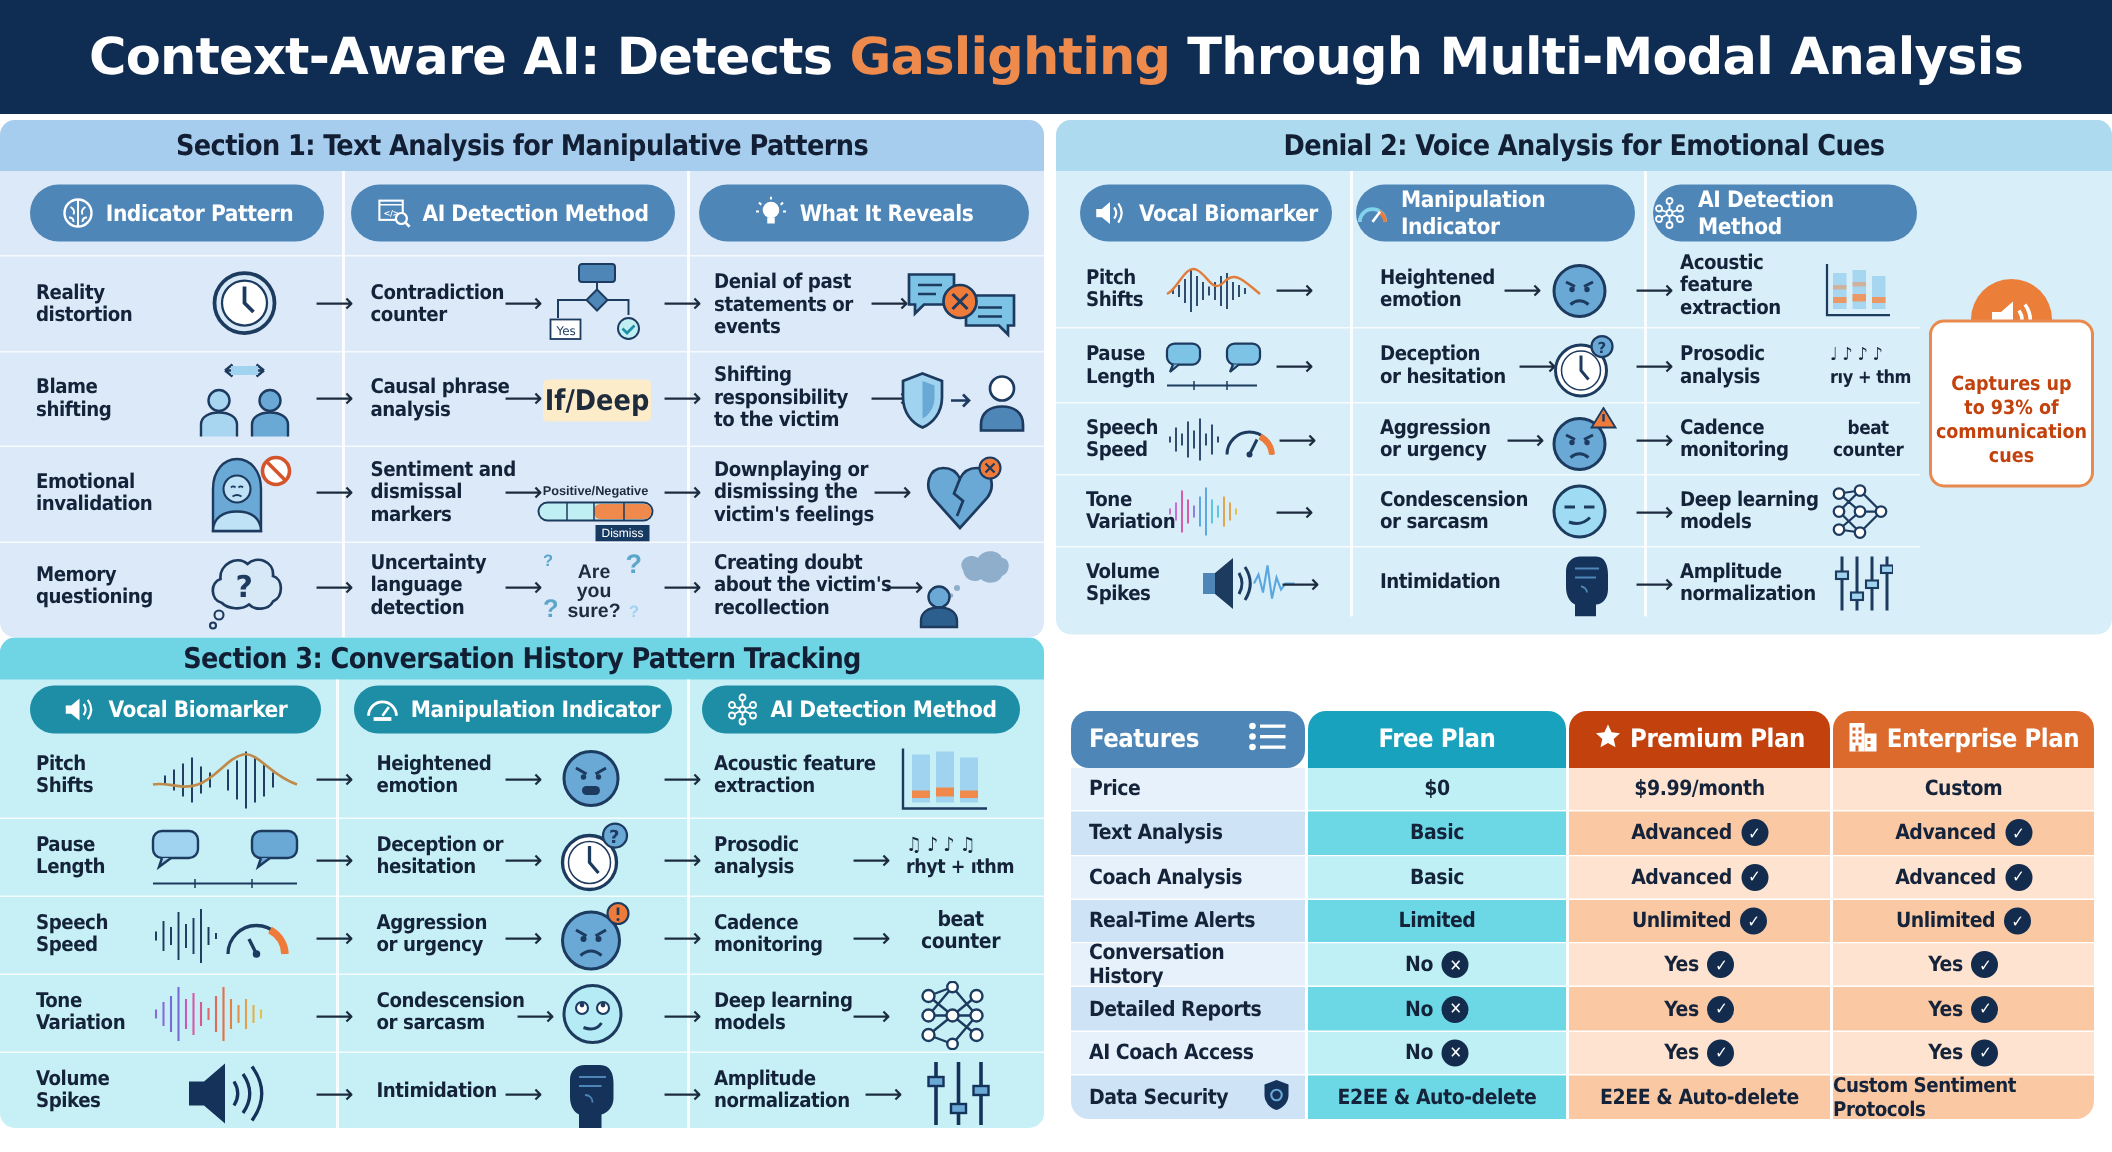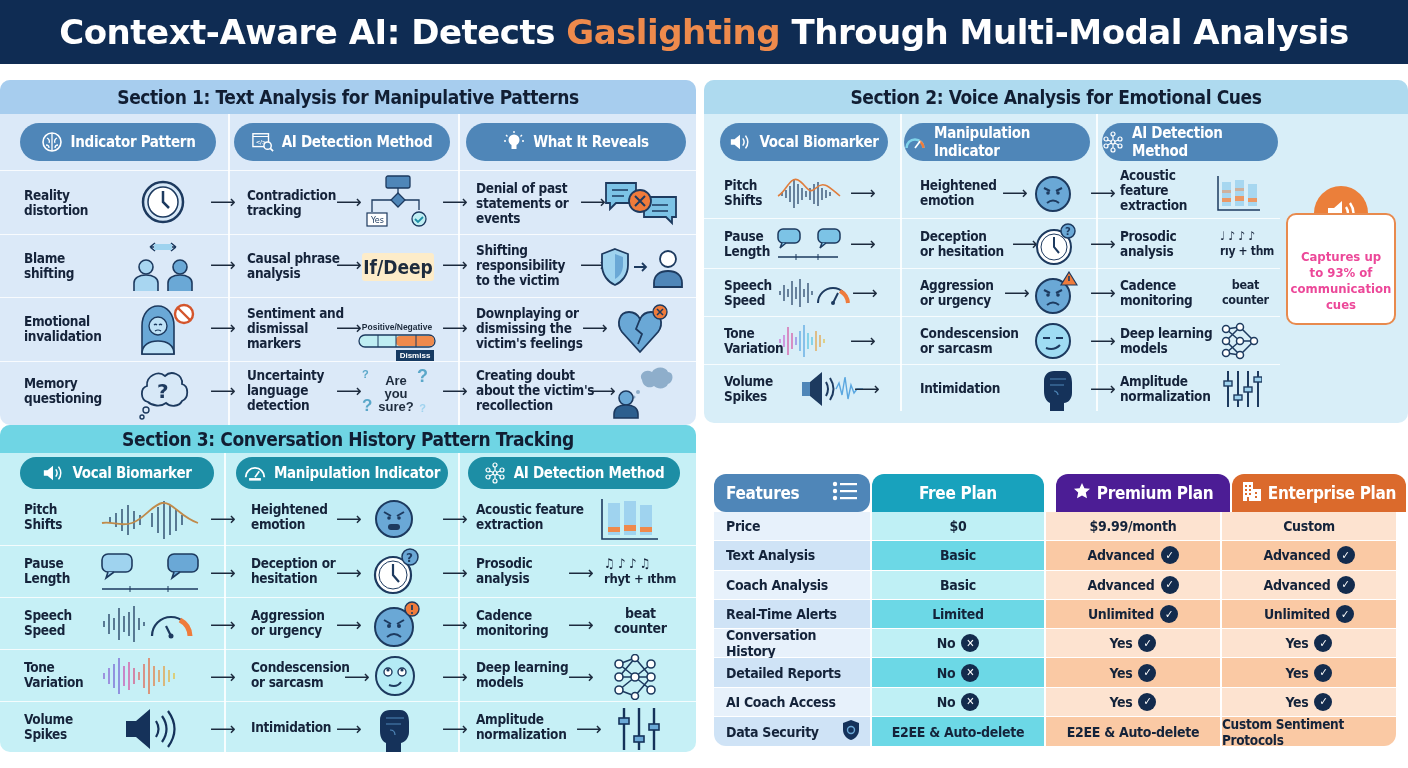--- a/index.html
+++ b/index.html
@@ -1,17 +1,17 @@
 <!DOCTYPE html>
 <html><head>
 <meta charset="utf-8">
 <style>
 *{box-sizing:border-box;margin:0;padding:0}
 body{width:1408px;height:768px;background:#ffffff;font-family:"Liberation Sans",sans-serif;color:#14233a;overflow:hidden;position:relative}
-.title-bar{position:absolute;left:0;top:0;width:1408px;height:64px;background:#0f2c53;display:flex;align-items:center;justify-content:center}
+.title-bar{position:absolute;left:0;top:0;width:1408px;height:76px;background:#0f2c53;display:flex;align-items:center;justify-content:center}
 .title-bar h1{font-family:"DejaVu Sans",sans-serif;font-weight:bold;font-size:34px;color:#ffffff;letter-spacing:-0.5px}
 .title-bar .accent{color:#ee8a4c}
 .panel{position:absolute;border-radius:10px;overflow:hidden}
 .p1{left:0;top:80px;width:696px;height:345px;background:#dbe9f8}
 .p2{left:704px;top:80px;width:704px;height:343px;background:#d8eef8}
 .p3{left:0;top:425px;width:696px;height:327px;background:#c6f0f6}
 .p4{left:704px;top:430px;width:704px;height:325px;background:#ffffff}
 .sec-head{height:34px;display:flex;align-items:center;justify-content:center;font-weight:bold;font-size:19px;color:#111e33;font-family:"DejaVu Sans Condensed","DejaVu Sans",sans-serif;letter-spacing:-0.4px}
 .p1 .sec-head{background:#a7cdee}
 .p2 .sec-head{background:#aedaef}
@@ -23,30 +23,30 @@
 .p2 .pill{background:#4f86b8}
 .p3 .pill{background:#1d8ea5}
 .pill .ic{width:22px;height:22px;display:inline-flex;align-items:center;justify-content:center;font-size:16px}
 .rows{position:relative}
 .row{position:relative;border-top:1.5px solid rgba(255,255,255,0.8);display:flex;align-items:center}
 .cell-text{position:absolute;font-weight:bold;font-size:13.5px;line-height:15px;color:#15233a;font-family:"DejaVu Sans Condensed","DejaVu Sans",sans-serif;letter-spacing:-0.3px;white-space:pre-line}
 .arrow{position:absolute;font-size:18px;color:#1c2a3d;line-height:1}
 .icon{position:absolute;display:flex;align-items:center;justify-content:center}
 .vline{position:absolute;top:0;bottom:0;width:1.5px;background:rgba(255,255,255,0.85)}
 .callout{position:absolute;left:1286px;top:213px;width:110px;height:112px;background:#fff;border:2.5px solid #e88a4e;border-radius:10px;display:flex;align-items:flex-end;justify-content:center;padding-bottom:10px}
-.callout span{font-weight:bold;font-size:13px;line-height:16px;text-align:center;color:#ec4899;font-family:"DejaVu Sans Condensed","DejaVu Sans",sans-serif;white-space:pre-line}
+.callout span{font-weight:bold;font-size:13px;line-height:16px;text-align:center;color:#c2410c;font-family:"DejaVu Sans Condensed","DejaVu Sans",sans-serif;white-space:pre-line}
 .callout-icon{position:absolute;left:1314px;top:186px;width:54px;height:54px;border-radius:50%;background:#eb7f3a;display:flex;align-items:center;justify-content:center}
 
 .ptable{position:absolute;left:10px;top:44px;width:686px}
 .pt-head{display:flex;height:38px;gap:0}
 .pt-head div{flex:none;display:flex;align-items:center;justify-content:center;color:#fff;font-weight:bold;font-size:17px;font-family:"DejaVu Sans Condensed","DejaVu Sans",sans-serif;letter-spacing:-0.3px;border-radius:12px 12px 0 0;gap:6px}
 .c0{width:156px}.c1{width:172px}.c2{width:174px}.c3{width:174px}
 .h0{background:#4f86b8;justify-content:space-between !important;padding:0 12px;border-radius:12px !important}
 .h1{background:#18a2bd;margin-left:2px}
-.h2{background:#4c1d95;margin-left:12px}
+.h2{background:#c2410c;margin-left:2px}
 .h3{background:#db6a2c;margin-left:2px}
 .pt-row{display:flex;height:29.3px}
 .pt-row div{display:flex;align-items:center;font-weight:bold;font-size:14px;font-family:"DejaVu Sans Condensed","DejaVu Sans",sans-serif;letter-spacing:-0.3px;color:#14233a;border-bottom:1.5px solid #fff}
 .pt-row .c0{padding-left:12px;justify-content:space-between;padding-right:10px}
 .pt-row .c1,.pt-row .c2,.pt-row .c3{justify-content:center;gap:6px;margin-left:2px}
 .pt-row:nth-child(odd) .c0{background:#e7f1fb}
 .pt-row:nth-child(even) .c0{background:#cfe3f6}
 .pt-row:nth-child(odd) .c1{background:#bff0f5}
 .pt-row:nth-child(even) .c1{background:#6cd8e6}
 .pt-row:nth-child(odd) .c2,.pt-row:nth-child(odd) .c3{background:#fde3d0}
@@ -107,21 +107,21 @@
 distortion</div>
       <div class="icon" style="left:140px;top:8px;width:46px;height:46px">
           <svg width="46" height="46" viewBox="0 0 46 46">
             <circle cx="23" cy="23" r="20" fill="#d7e8f7" stroke="#1d3a5f" stroke-width="2.5"></circle>
             <circle cx="23" cy="23" r="15" fill="#fff" stroke="#1d3a5f" stroke-width="1.5"></circle>
             <path d="M23 12v11l6 6" stroke="#1d3a5f" stroke-width="2.5" fill="none"></path>
           </svg>
         </div>
       <span class="arrow" style="left:210px;top:22px">⟶</span>
       <div class="cell-text" style="left:247px;top:17px">Contradiction
-tracking</div>
+counter</div>
       <span class="arrow" style="left:336px;top:22px">⟶</span>
       <div class="icon" style="left:366px;top:4px;width:64px;height:54px">
           <svg width="64" height="54" viewBox="0 0 64 54">
             <rect x="20" y="1" width="24" height="12" rx="2" fill="#4f86b8" stroke="#1d3a5f" stroke-width="1.3"></rect>
             <line x1="32" y1="13" x2="32" y2="18" stroke="#1d3a5f" stroke-width="1.3"></line>
             <path d="M32 18l7 7-7 7-7-7z" fill="#4f86b8" stroke="#1d3a5f" stroke-width="1.3"></path>
             <path d="M25 25H6v12M39 25h14v10" stroke="#1d3a5f" stroke-width="1.3" fill="none"></path>
             <rect x="1" y="38" width="20" height="13" fill="#fff" stroke="#1d3a5f" stroke-width="1.2"></rect>
             <text x="5" y="48" font-size="8" fill="#1d3a5f" font-family="DejaVu Sans">Yes</text>
             <circle cx="53" cy="44" r="7" fill="#bfeef3" stroke="#1d3a5f" stroke-width="1.3"></circle>
@@ -201,21 +201,21 @@
       <span class="arrow" style="left:336px;top:21px">⟶</span>
       <div class="icon" style="left:356px;top:16px;width:82px;height:54px;flex-direction:column;gap:2px">
         <span style="font-size:8.5px;font-weight:bold;color:#1d2b3d">Positive/Negative</span>
         <svg width="78" height="14" viewBox="0 0 78 14">
             <rect x="1" y="1" width="76" height="12" rx="6" fill="#bfeef3" stroke="#1d3a5f" stroke-width="1.3"></rect>
             <rect x="38" y="2" width="38" height="10" rx="4" fill="#ef8a4c"></rect>
             <line x1="20" y1="1" x2="20" y2="13" stroke="#1d3a5f"></line>
             <line x1="38" y1="1" x2="38" y2="13" stroke="#1d3a5f"></line>
             <line x1="58" y1="1" x2="58" y2="13" stroke="#1d3a5f"></line>
           </svg>
-        <span style="background:#163a62;color:#fff;font-size:8px;font-weight:bold;padding:1px 4px;margin-left:36px">Dismiss</span>
+        <span style="background:#163a62;color:#fff;font-size:8px;font-weight:normal;padding:1px 4px;margin-left:36px">Dismiss</span>
       </div>
       <span class="arrow" style="left:442px;top:21px">⟶</span>
       <div class="cell-text" style="left:476px;top:8px">Downplaying or
 dismissing the
 victim's feelings</div>
       <span class="arrow" style="left:582px;top:21px">⟶</span>
       <div class="icon" style="left:616px;top:6px;width:56px;height:50px">
           <svg width="56" height="50" viewBox="0 0 56 50">
             <path d="M24 48L6 28C0 20 3 8 13 8c5 0 9 3 11 7 2-4 6-7 11-7 10 0 13 12 7 20z" fill="#6aa8d6" stroke="#1d3a5f" stroke-width="1.8"></path>
             <path d="M24 15l-4 10 6 5-4 10" stroke="#1d3a5f" stroke-width="1.8" fill="none"></path>
@@ -262,21 +262,21 @@
             <circle cx="22" cy="35" r="1.5" fill="#8eaecb"></circle>
             <circle cx="14" cy="36" r="7" fill="#6aa8d6" stroke="#1d3a5f" stroke-width="1.6"></circle>
             <path d="M2 56v-4c0-6 5-9 12-9s12 3 12 9v4z" fill="#2d5f8e" stroke="#1d3a5f" stroke-width="1.6"></path>
           </svg>
         </div>
     </div>
   </div>
 </div>
 
 <div class="panel p2">
-  <div class="sec-head">Section 2: Voice Analysis for Emotional Cues</div>
+  <div class="sec-head">Denial 2: Voice Analysis for Emotional Cues</div>
   <div class="vline" style="left:196px;top:34px;bottom:12px"></div>
   <div class="vline" style="left:392px;top:34px;bottom:12px"></div>
   <div class="col-heads">
     <div class="pill" style="left:16px;width:168px;top:9px">
       <span class="ic">
           <svg width="24" height="20" viewBox="0 0 24 20">
             <path d="M2 7h4l6-5v16l-6-5H2z" fill="#fff"></path>
             <path d="M15 6q3 4 0 8M18 3q5 7 0 14" stroke="#fff" stroke-width="1.6" fill="none"></path>
           </svg>
         </span>

